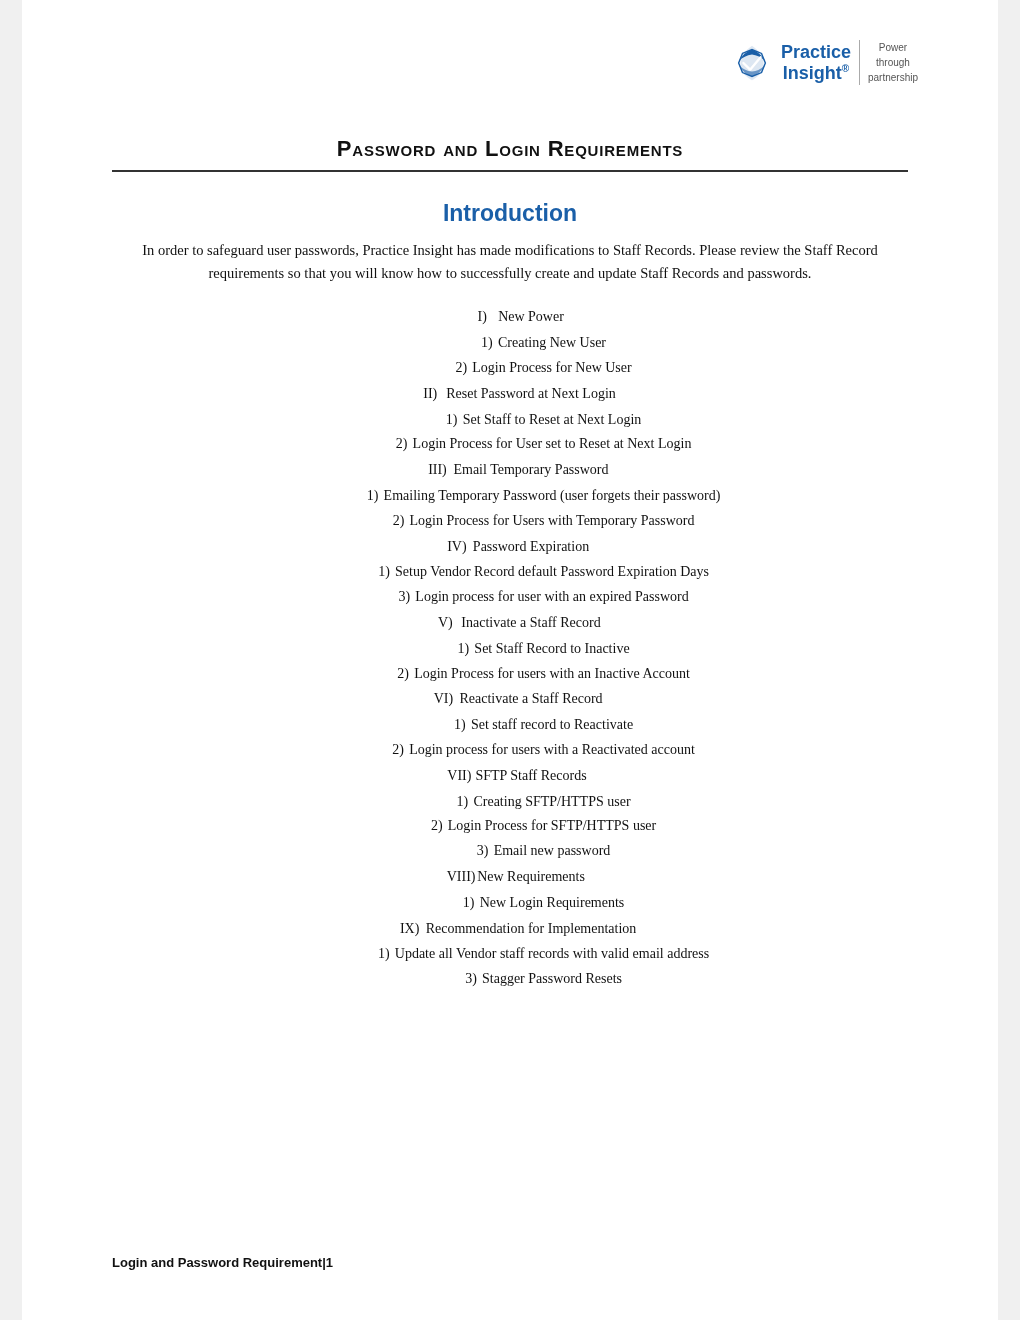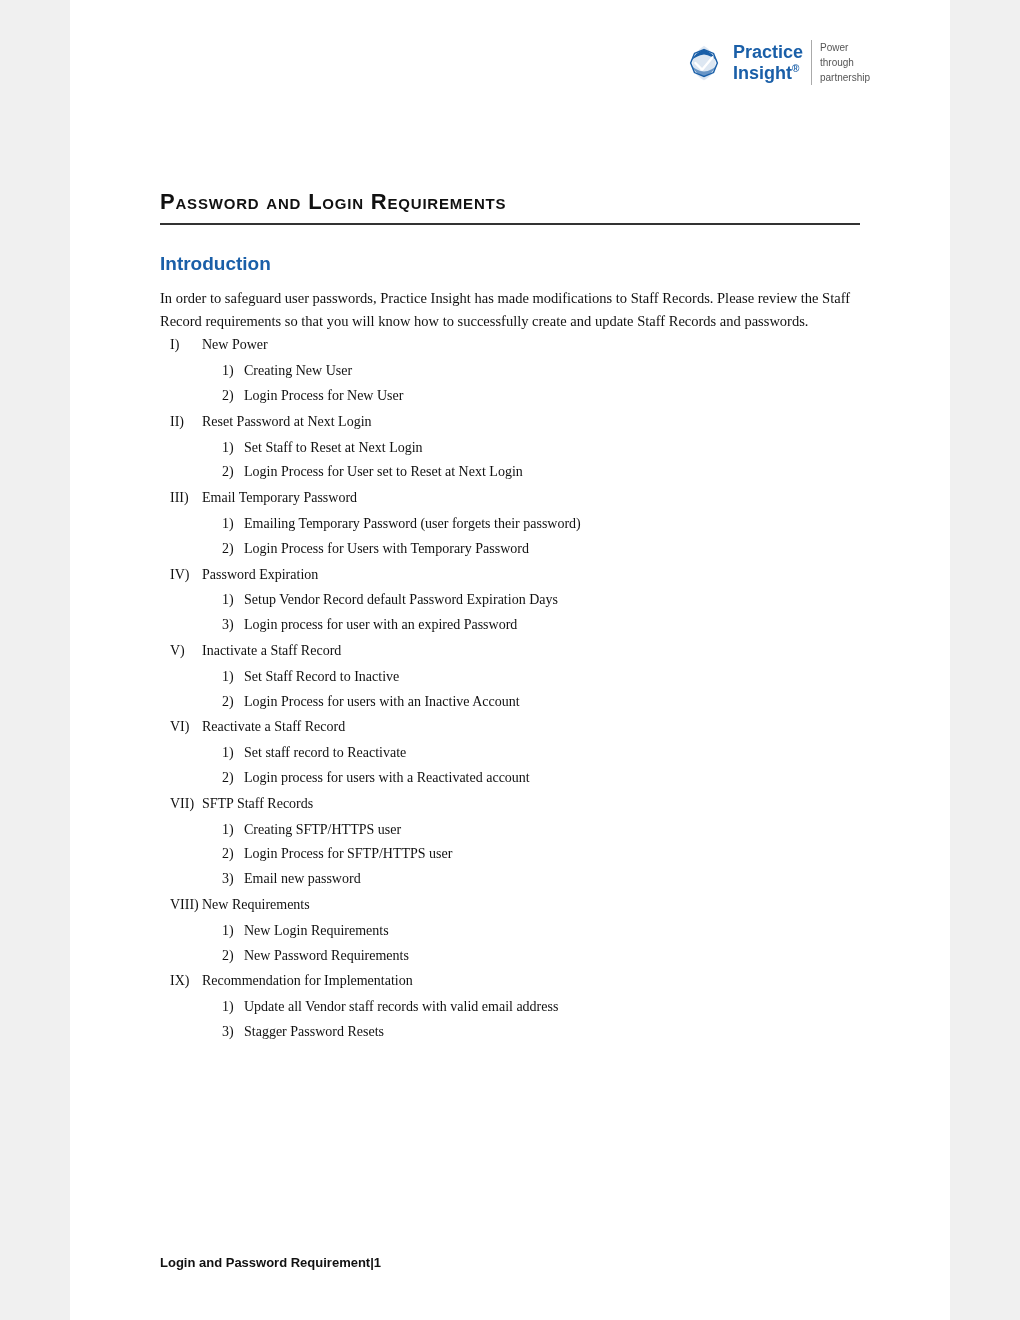--- a/index.html
+++ b/index.html
@@ -11,25 +11,26 @@
     body {
       background: #f0f0f0;
       display: flex;
       justify-content: center;
       align-items: flex-start;
       min-height: 100vh;
       font-family: 'Times New Roman', Times, serif;
     }
 
     .page {
-      width: 880px;
+      width: 976px;
       min-height: 1320px;
       background: #ffffff;
-      padding: 89px 90px 80px 90px;
+      padding: 36px 90px 80px 90px;
       position: relative;
+      text-align: center;
     }
 
     .header-logo {
       position: absolute;
       top: 40px;
       right: 80px;
       display: flex;
       align-items: center;
       gap: 8px;
     }
@@ -67,30 +68,31 @@
 
     .title-divider {
       border: none;
       border-top: 2px solid #333;
       margin-bottom: 28px;
       margin-top: 8px;
     }
 
     .section-heading {
       font-family: Arial, sans-serif;
-      font-size: 19px;
+      font-size: 23px;
       font-weight: bold;
       color: #1a5fa8;
       margin-bottom: 12px;
     }
 
     .intro-paragraph {
       font-size: 14.5px;
       line-height: 1.6;
       color: #111;
+      margin-bottom: 20px;
     }
 
     .toc {
       font-size: 14px;
       line-height: 1.7;
       color: #111;
       padding-left: 10px;
     }
 
     .toc ol.roman {
@@ -212,21 +214,20 @@
             <li><span class="arabic-num">1)</span><span>Set staff record to Reactivate</span></li>
             <li><span class="arabic-num">2)</span><span>Login process for users with a Reactivated account</span></li>
           </ol></li>
         <li><span class="roman-num">VII)</span><span>SFTP Staff Records</span><ol class="arabic">
             <li><span class="arabic-num">1)</span><span>Creating SFTP/HTTPS user</span></li>
             <li><span class="arabic-num">2)</span><span>Login Process for SFTP/HTTPS user</span></li>
             <li><span class="arabic-num">3)</span><span>Email new password</span></li>
           </ol></li>
         <li><span class="roman-num">VIII)</span><span>New Requirements</span><ol class="arabic">
             <li><span class="arabic-num">1)</span><span>New Login Requirements</span></li>
-            <li><span class="arabic-num">2)</span><span>New Password Requirements</span></li>
           </ol></li>
         <li><span class="roman-num">IX)</span><span>Recommendation for Implementation</span><ol class="arabic">
             <li><span class="arabic-num">1)</span><span>Update all Vendor staff records with valid email address</span></li>
             <li><span class="arabic-num">3)</span><span>Stagger Password Resets</span></li>
           </ol></li>
       </ol>
   </div>
 
   <div class="footer">
     <span class="footer-text">

